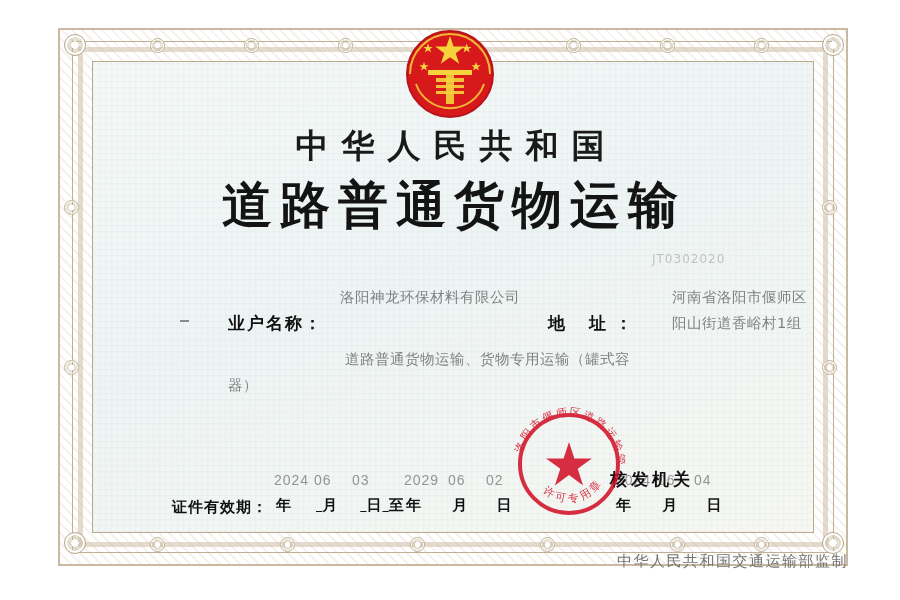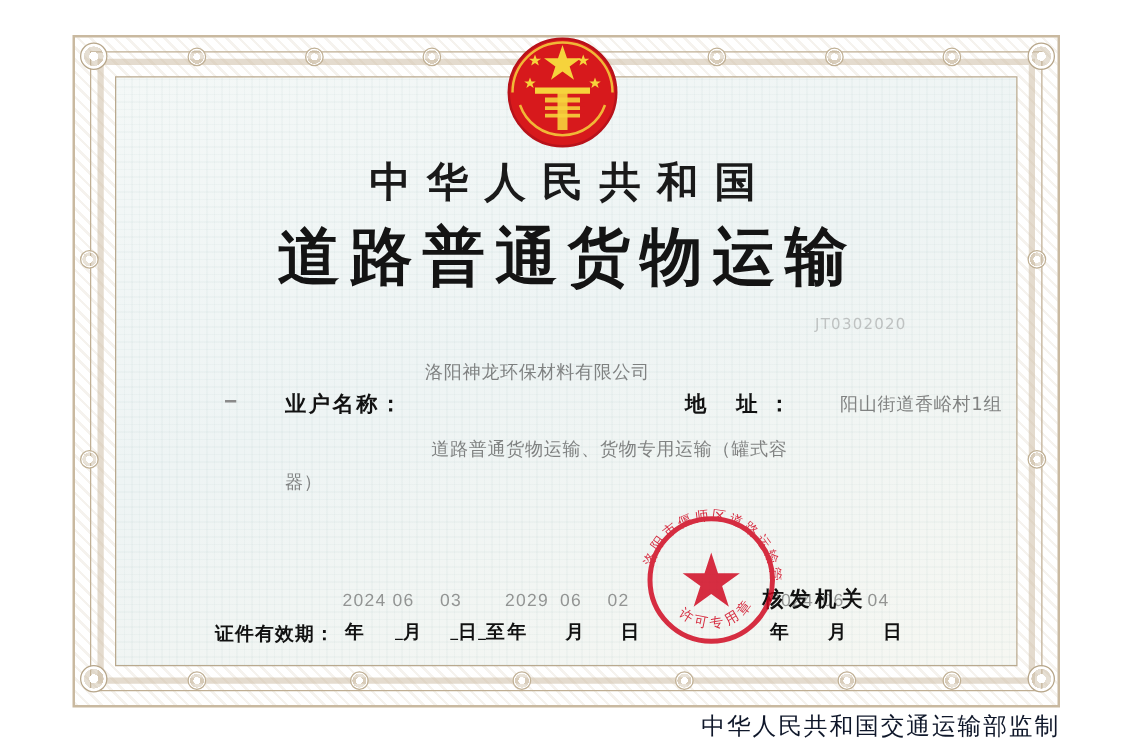--- a/index.html
+++ b/index.html
@@ -246,24 +246,24 @@
     width: 132px;
     height: 132px;
     z-index: 7;
     opacity: 0.82;
   }
 
   
   .footer {
     position: absolute;
     right: 52px;
-    top: 548px;
-    font-family: "DejaVu Serif", "Liberation Serif", serif;
-    font-size: 19px;
-    color: #0f172a;
+    top: 532px;
+    font-family: "DejaVu Serif", "Liberation Serif", serif;
+    font-size: 15px;
+    color: #737373;
     letter-spacing: 1.5px;
   }
 
   
   .tick-mark {
     position: absolute;
     left: 180px;
     top: 300px;
     width: 9px;
     height: 2px;
@@ -336,20 +336,21 @@
 
 
   <div class="tick-mark"></div>
 
   <div class="label lbl-name">业户名称：</div>
   <div class="label lbl-addr">地 址：</div>
   <div class="label lbl-issuer">核发机关</div>
   <div class="label lbl-valid">证件有效期：</div>
 
   <div class="value val-name">洛阳神龙环保材料有限公司</div>
+  <div class="value val-addr1">河南省洛阳市偃师区</div>
   <div class="value val-addr2">阳山街道香峪村1组</div>
   <div class="value val-scope1">道路普通货物运输、货物专用运输（罐式容</div>
   <div class="value val-scope2">器）</div>
 
   <div class="val-date d-a">2024</div>
   <div class="val-date d-b">06</div>
   <div class="val-date d-c">03</div>
   <div class="val-date d-d">2029</div>
   <div class="val-date d-e">06</div>
   <div class="val-date d-f">02</div>

